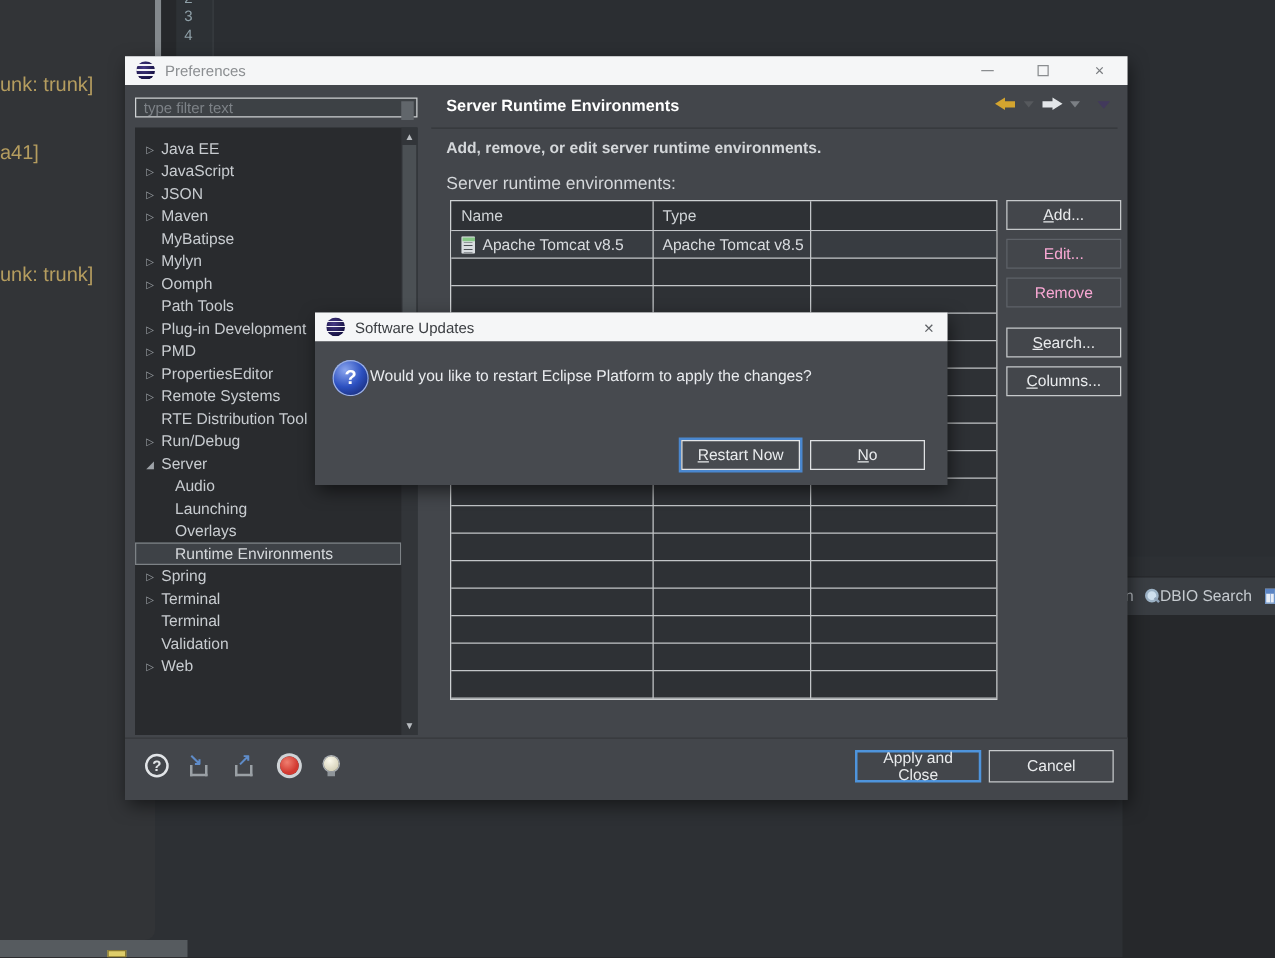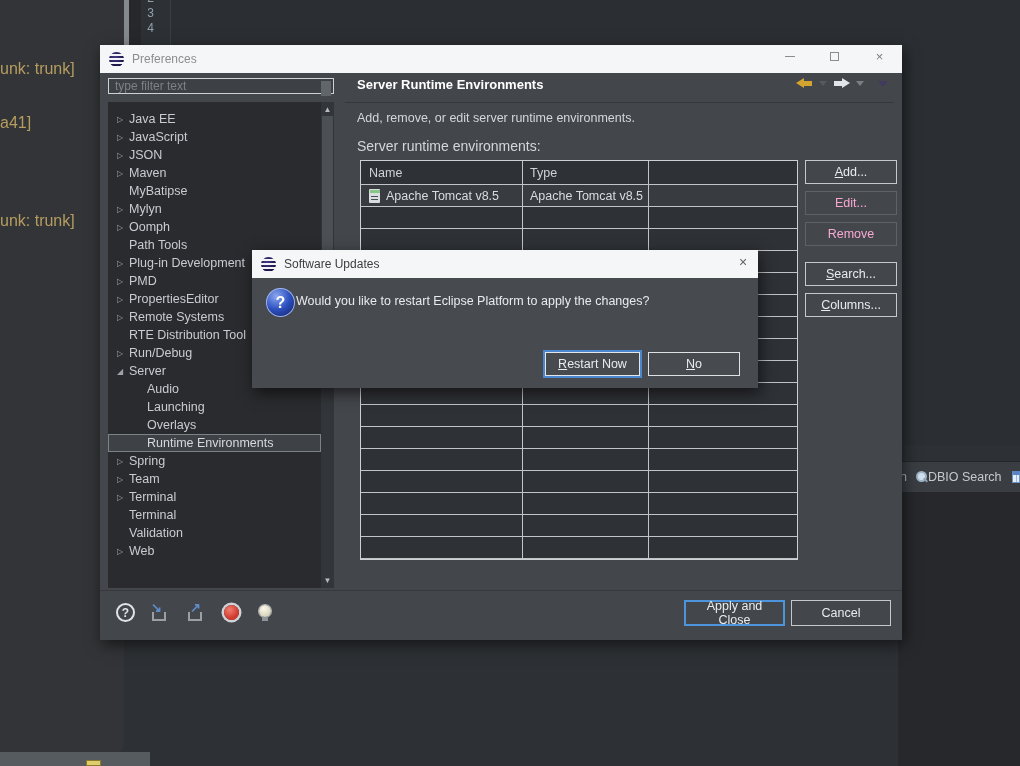--- a/index.html
+++ b/index.html
@@ -29,21 +29,21 @@
   .tabbar{position:absolute;left:898px;top:461px;width:122px;height:31px;background:#3a3e43;border-top:1px solid #24262a;z-index:1;display:flex;align-items:center;}
   .tab-partial{color:#b6bbc0;font-size:12.5px;margin-left:2px;}
   .mag{position:relative;width:13px;height:13px;margin-left:8px;}
   .mag::before{content:"";position:absolute;left:1px;top:0;width:7px;height:7px;border:2px solid #9db3c6;border-radius:50%;background:#cfe0ee;}
   .mag::after{content:"";position:absolute;left:8px;top:8px;width:5px;height:2px;background:#8fa3b8;transform:rotate(45deg);}
   .tab-label{color:#c5cacf;font-size:12.5px;margin-left:6px;white-space:nowrap;}
   .grid-icon{width:14px;height:12px;margin-left:10px;background:#e8eef7;border:1px solid #6f95c8;border-top:4px solid #5b84c4;
     background-image:linear-gradient(90deg,transparent 0 3px,#9db6dc 3px 4px,transparent 4px 7px,#9db6dc 7px 8px,transparent 8px);}
 
   
-  .titlebar{position:absolute;left:0;top:0;right:0;height:28px;background:#f5f6f7;display:flex;align-items:center;}
+  .titlebar{position:absolute;left:0;top:0;right:0;height:23px;background:#f5f6f7;display:flex;align-items:center;}
   .eclipse-logo{width:15px;height:15px;border-radius:50%;margin:0 8px 0 9px;
     background-image:repeating-linear-gradient(180deg,transparent 0 2.5px,rgba(255,255,255,.95) 2.5px 4px),radial-gradient(circle at 40% 35%,#463a85,#171244 72%);}
   .tb-text{font-size:12px;}
   .u{text-decoration:underline;}
   .btn{display:flex;align-items:center;justify-content:center;background:transparent;color:#e9ebed;font-size:12.5px;border:1px solid #c6c9cb;cursor:default;}
 
   
   .prefs{position:absolute;left:100px;top:45px;width:802px;height:595px;background:#43464b;z-index:10;box-shadow:2px 5px 14px rgba(0,0,0,.55);}
   .prefs .tb-text{color:#8b8e91;}
   .win-controls{position:absolute;right:0;top:0;height:23px;display:flex;align-items:center;}
@@ -55,40 +55,40 @@
   .filter::placeholder{color:#7d8287;}
   .filter-endcap{position:absolute;left:221px;top:36px;width:10px;height:15px;background:#61666b;}
 
   .tree{position:absolute;left:8px;top:57px;width:226px;height:486px;background:#292b2e;overflow:hidden;}
   .tree-inner{position:absolute;left:0;top:8px;right:13px;}
   .tree-item{position:relative;height:18px;display:flex;align-items:center;color:#c8ccd0;font-size:12.5px;white-space:nowrap;}
   .tree-item .twisty{display:inline-block;width:14px;margin-left:5px;font-size:8px;color:#9ea3a8;text-align:center;}
   .tree-item.arrow-collapsed .twisty::before{content:"▷";}
   .tree-item.arrow-expanded .twisty::before{content:"◢";}
   .tree-item .tlabel{margin-left:2px;}
-  .tree-item.lv2 .tlabel{margin-left:20px;}
+  .tree-item.lv2 .tlabel{margin-left:13px;}
   .tree-item.selected{background:#3e4247;outline:1px solid #7d8286;outline-offset:-1px;color:#d6d9dc;}
   .vscroll{position:absolute;right:0;top:0;width:13px;height:100%;background:#323539;}
   .vs-arrow{position:absolute;left:0;width:13px;height:13px;color:#b8bcc0;font-size:8px;display:flex;align-items:center;justify-content:center;}
   .vs-up{top:1px}.vs-down{bottom:1px}
   .vs-thumb{position:absolute;left:1px;top:14px;width:11px;height:172px;background:#4b5054;}
 
   
   .page-title{position:absolute;left:257px;top:32px;font-size:13px;font-weight:bold;color:#ffffff;}
   .nav-arrows{position:absolute;right:14px;top:33px;display:flex;align-items:center;gap:6px;}
   .arr{position:relative;width:17px;height:11px;}
   .arr-left::before{content:"";position:absolute;left:0;top:0;border-right:8px solid #d3a42f;border-top:5.5px solid transparent;border-bottom:5.5px solid transparent;}
   .arr-left::after{content:"";position:absolute;left:7px;top:3px;width:9px;height:5px;background:#d3a42f;}
   .arr-right::before{content:"";position:absolute;right:0;top:0;border-left:8px solid #e3e6e9;border-top:5.5px solid transparent;border-bottom:5.5px solid transparent;}
   .arr-right::after{content:"";position:absolute;left:1px;top:3px;width:9px;height:5px;background:#e3e6e9;}
   .caret{width:0;height:0;border-left:4px solid transparent;border-right:4px solid transparent;border-top:5px solid #56595d;}
   .caret.c2{border-top-color:#7b7f84;}
   .caret.c3{border-top-color:#42395c;margin-left:8px;border-left-width:5px;border-right-width:5px;border-top-width:6px;}
   .pane-sep{position:absolute;left:245px;right:8px;top:57px;height:1px;background:#34373b;}
-  .page-desc{position:absolute;left:257px;top:66px;font-size:12.5px;color:#d4d7da;}
+  .page-desc{position:absolute;left:257px;top:66px;font-size:12.5px;color:#d4d7da;font-weight:bold;}
   .list-label{position:absolute;left:257px;top:93px;font-size:14px;color:#d4d7da;}
 
   .rt-table{position:absolute;left:260px;top:115px;width:438px;height:400px;background:#2e3135;border:1px solid #cdd0d2;}
   .col-line{position:absolute;top:0;bottom:0;width:1px;background:#c2c5c8;}
   .cl1{left:161px}.cl2{left:287px}
   .t-head{display:flex;height:24px;border-bottom:1px solid #c2c5c8;align-items:center;color:#cfd3d6;font-size:12.5px;}
   .t-head .c1{width:161px;padding-left:8px;}
   .t-head .c2{width:126px;padding-left:8px;}
   .t-row1{display:flex;height:22px;border-bottom:1px solid #c2c5c8;align-items:center;background:#383c41;color:#d9dcdf;font-size:12.5px;}
   .t-row1 .c1{width:161px;padding-left:8px;display:flex;align-items:center;gap:6px;}
@@ -264,24 +264,20 @@
           <div class="tree-item lv2 selected arrow-none">
             <span class="twisty"></span>
             <span class="tlabel">Runtime Environments</span>
           </div>
           <div class="tree-item arrow-collapsed">
             <span class="twisty"></span>
             <span class="tlabel">Spring</span>
           </div>
           <div class="tree-item arrow-collapsed">
             <span class="twisty"></span>
-            <span class="tlabel">Team</span>
-          </div>
-          <div class="tree-item arrow-collapsed">
-            <span class="twisty"></span>
             <span class="tlabel">Terminal</span>
           </div>
           <div class="tree-item arrow-none">
             <span class="twisty"></span>
             <span class="tlabel">Terminal</span>
           </div>
           <div class="tree-item arrow-none">
             <span class="twisty"></span>
             <span class="tlabel">Validation</span>
           </div>

